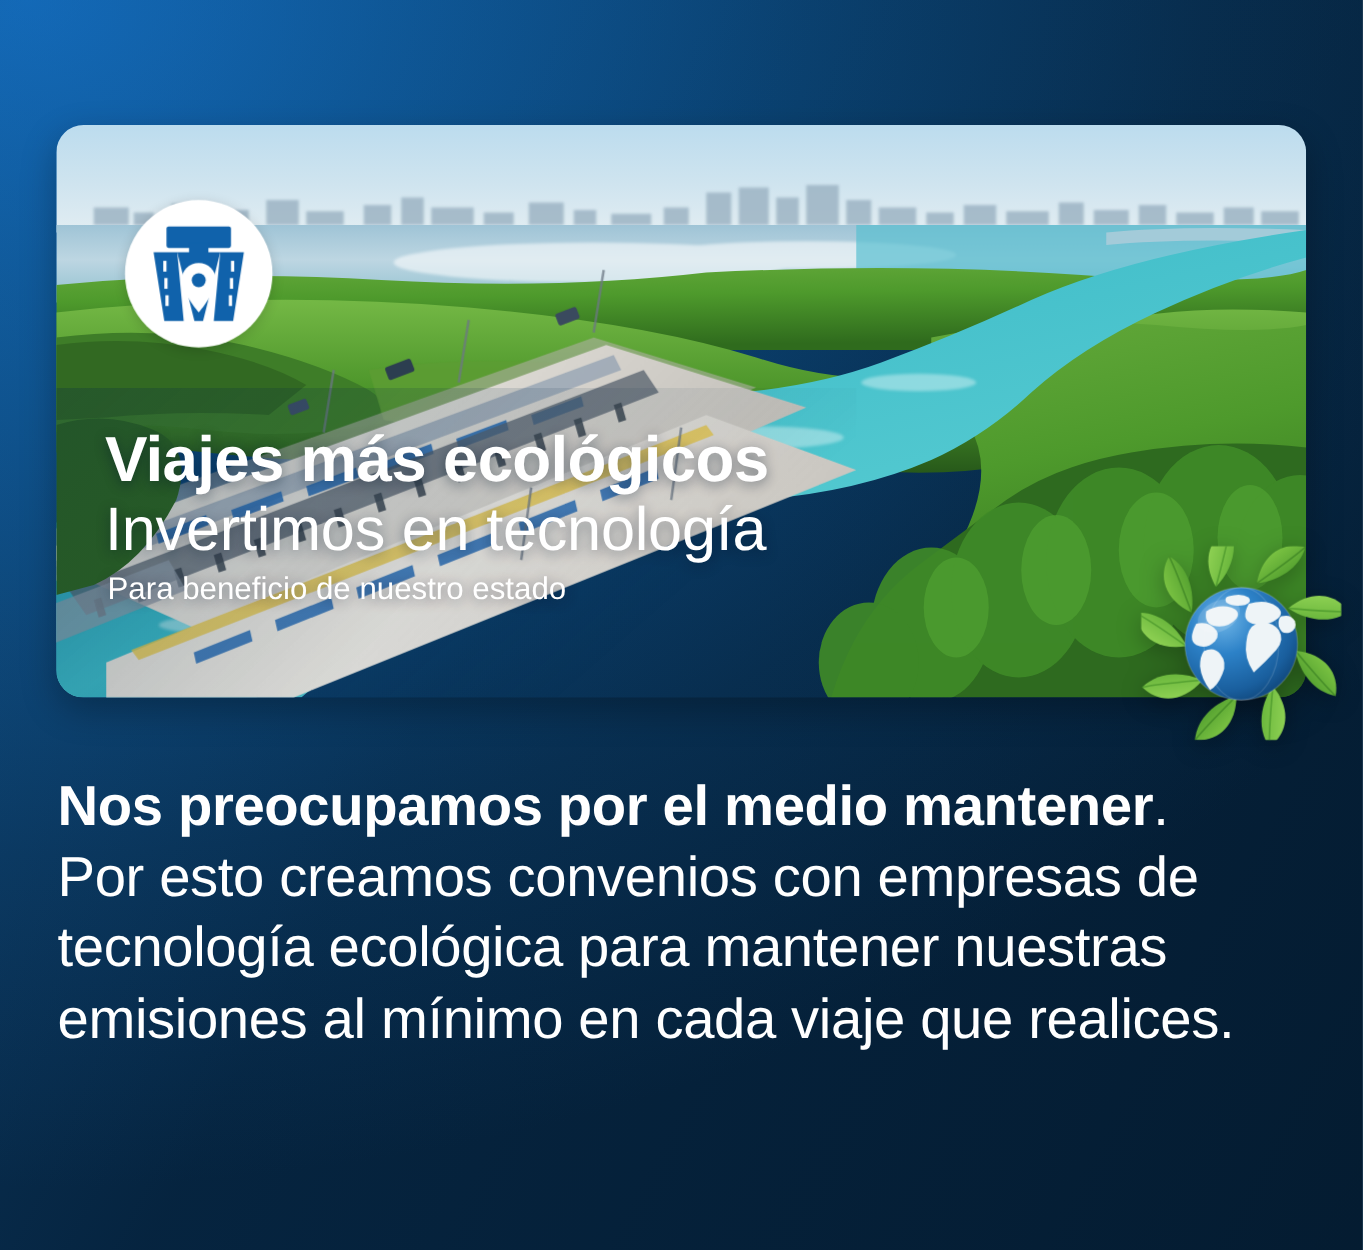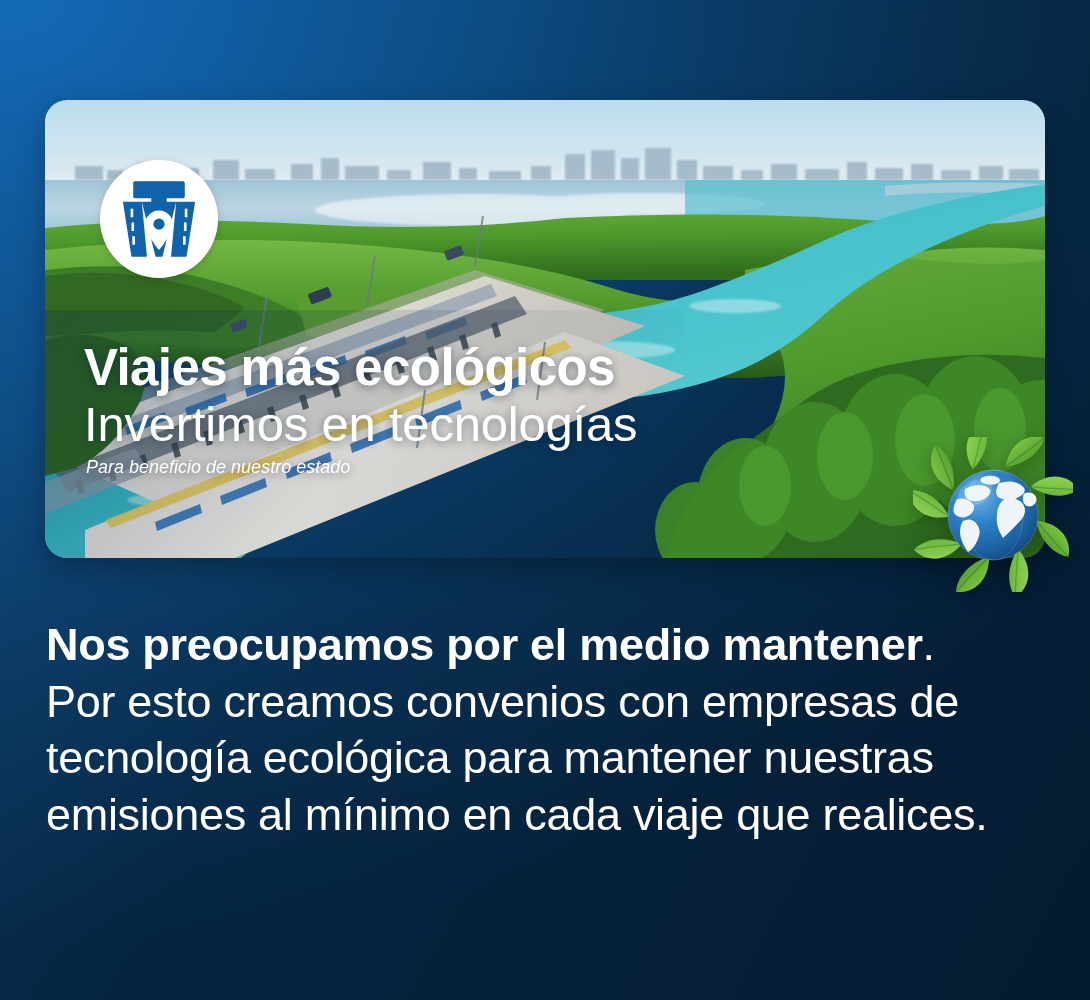--- a/index.html
+++ b/index.html
@@ -84,23 +84,22 @@
   }
   .headline-2 {
     font-size: 49px;
     font-weight: 300;
     line-height: 1.12;
     letter-spacing: -0.2px;
     margin: 4px 0 0 0;
     white-space: nowrap;
   }
   .headline-3 {
-    font-size: 18px;
+    font-size: 25px;
     font-weight: 400;
-    font-style: italic;
     line-height: 1.1;
     margin: 6px 0 0 2px;
     white-space: nowrap;
   }
 
   
   .eco-globe {
     position: absolute;
     left: 913px;
     top: 437px;
@@ -382,21 +381,21 @@
         <rect x="78" y="70" width="3" height="10"></rect>
       </g>
 
       <path d="M50 40 a16 16 0 0 1 16 16 c0 11 -16 30 -16 30 s-16 -19 -16 -30 a16 16 0 0 1 16 -16 z" fill="#ffffff"></path>
       <circle cx="50" cy="56" r="6.5" fill="#1062ab"></circle>
     </svg>
   </div>
 
   <div class="headline-block">
     <p class="headline-1">Viajes más ecológicos</p>
-    <p class="headline-2">Invertimos en tecnologías</p>
+    <p class="headline-2">Invertimos en tecnología</p>
     <p class="headline-3">Para beneficio de nuestro estado</p>
   </div>
 
   <div class="eco-globe">
     <svg viewBox="0 0 160 155">
       <defs>
         <radialGradient id="globeG" cx="0.34" cy="0.28" r="0.82">
           <stop offset="0%" stop-color="#6fb6e8"></stop>
           <stop offset="38%" stop-color="#2d82c8"></stop>
           <stop offset="78%" stop-color="#1a5f9e"></stop>

